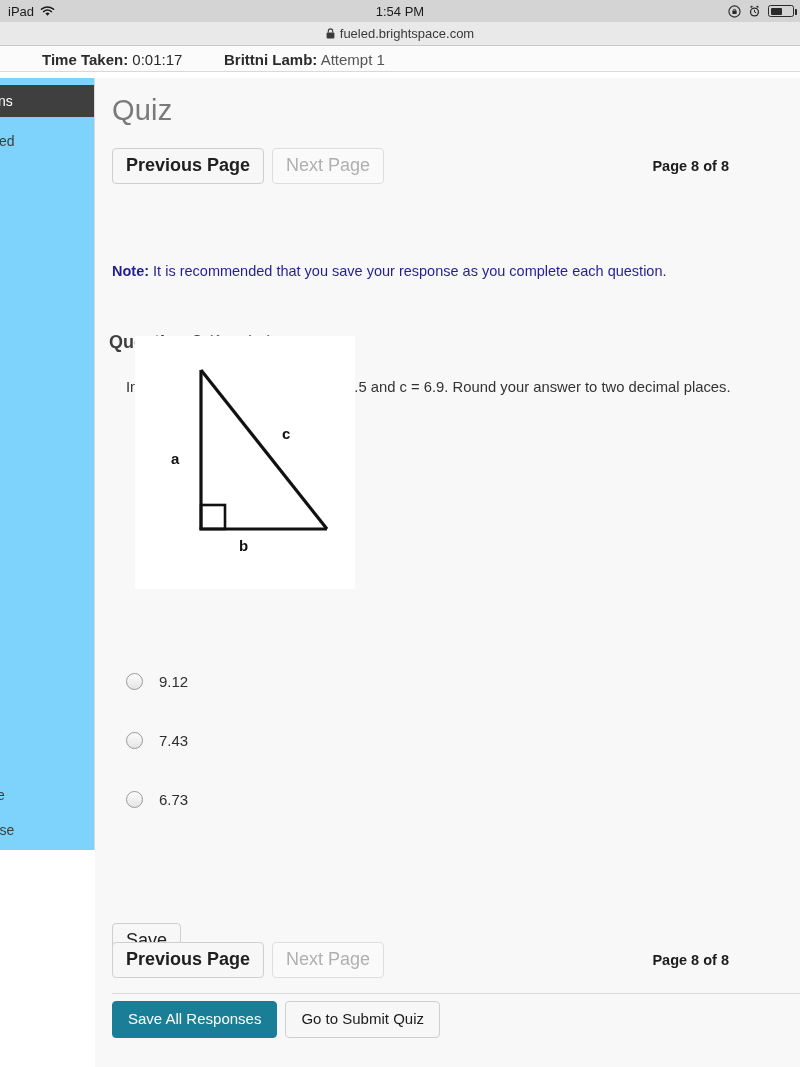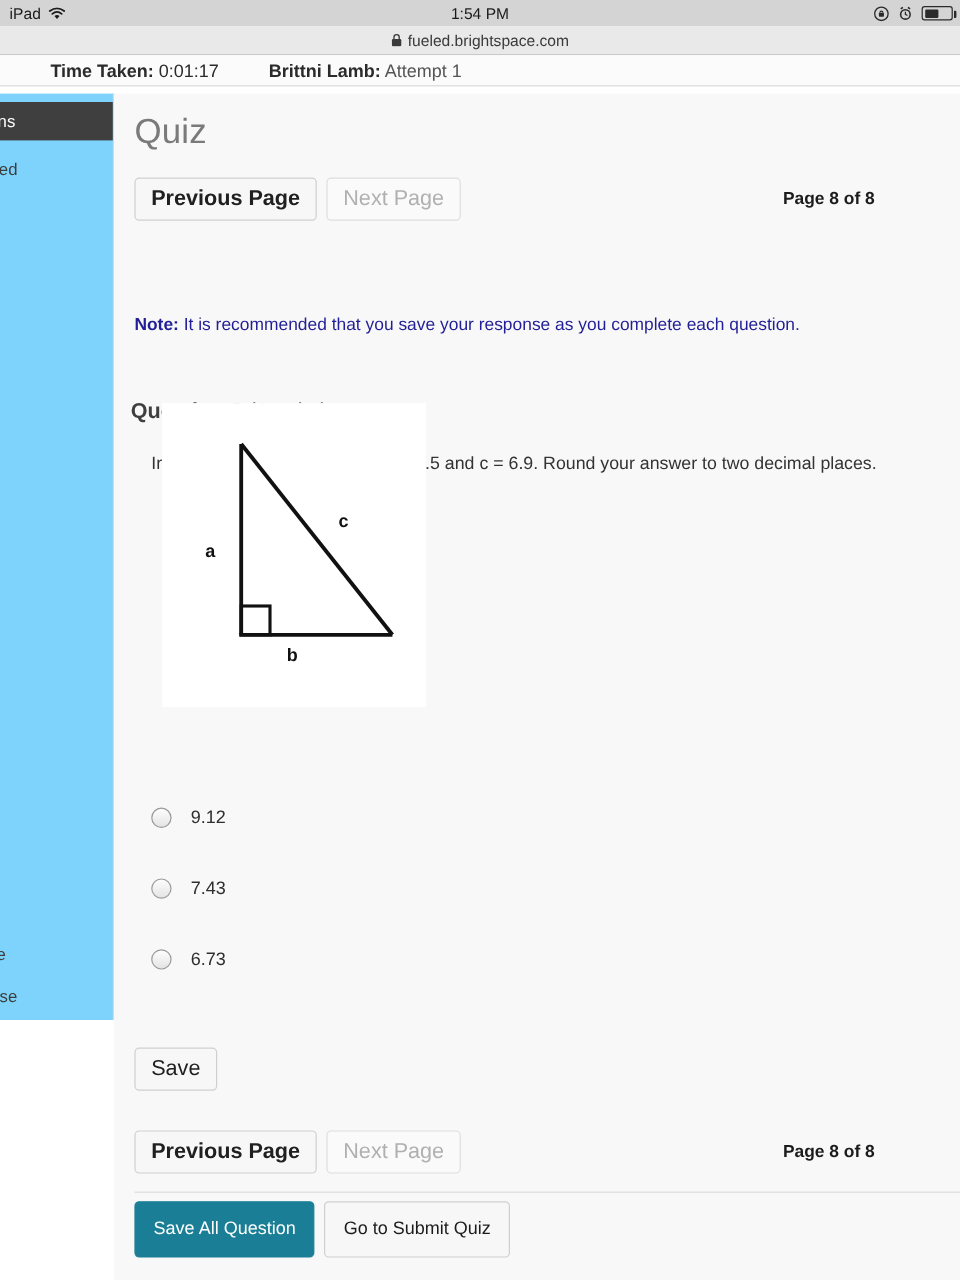--- a/index.html
+++ b/index.html
@@ -129,33 +129,33 @@
   .options{ position:absolute; top:574px; left:31px; width:400px; }
   .opt{ display:flex; align-items:center; height:59px; }
   .radio{
     width:17px; height:17px; border-radius:50%;
     border:1px solid #9a9a9a;
     background:linear-gradient(#fdfdfd,#e4e4e4);
     flex:0 0 auto; cursor:pointer;
   }
   .opt-label{ margin-left:16px; font-size:15px; color:#2e2e2e; }
 
-  .saverow{ position:absolute; top:795px; left:17px; }
+  .saverow{ position:absolute; top:845px; left:17px; }
 
   .divider{
     position:absolute; top:915px; left:17px; width:688px; height:1px; background:#dcdcdc;
   }
   .footrow{ position:absolute; top:923px; left:17px; display:flex; gap:8px; }
   .btn.primary{
     background:#1a7f96; border:1px solid #1a7f96; color:#fff; font-weight:400;
     padding:9px 15px; font-size:15px; border-radius:4px;
   }
   .btn.secondary{
     background:#f7f7f7; border:1px solid #cfcfcf; color:#1c1c1c; font-weight:400;
-    padding:14px 15px; font-size:15px; border-radius:4px;
+    padding:9px 15px; font-size:15px; border-radius:4px;
   }
   .footbg{
     position:absolute; top:916px; left:0; width:705px; height:73px; background:#f0f0f0; z-index:-1;
   }
 </style>
 </head>
 <body>
 
 <div class="statusbar">
   <div class="sb-left">
@@ -280,17 +280,17 @@
   <div class="navrow bottom">
     <button class="btn">Previous Page</button>
     <button class="btn disabled" style="margin-left:8px;">Next Page</button>
     <span class="pageind">Page 8 of 8</span>
   </div>
 
   <div class="footbg"></div>
   <div class="divider"></div>
 
   <div class="footrow">
-    <button class="btn primary">Save All Question</button>
+    <button class="btn primary">Save All Responses</button>
     <button class="btn secondary">Go to Submit Quiz</button>
   </div>
 
 </div>
 
 </body></html>

